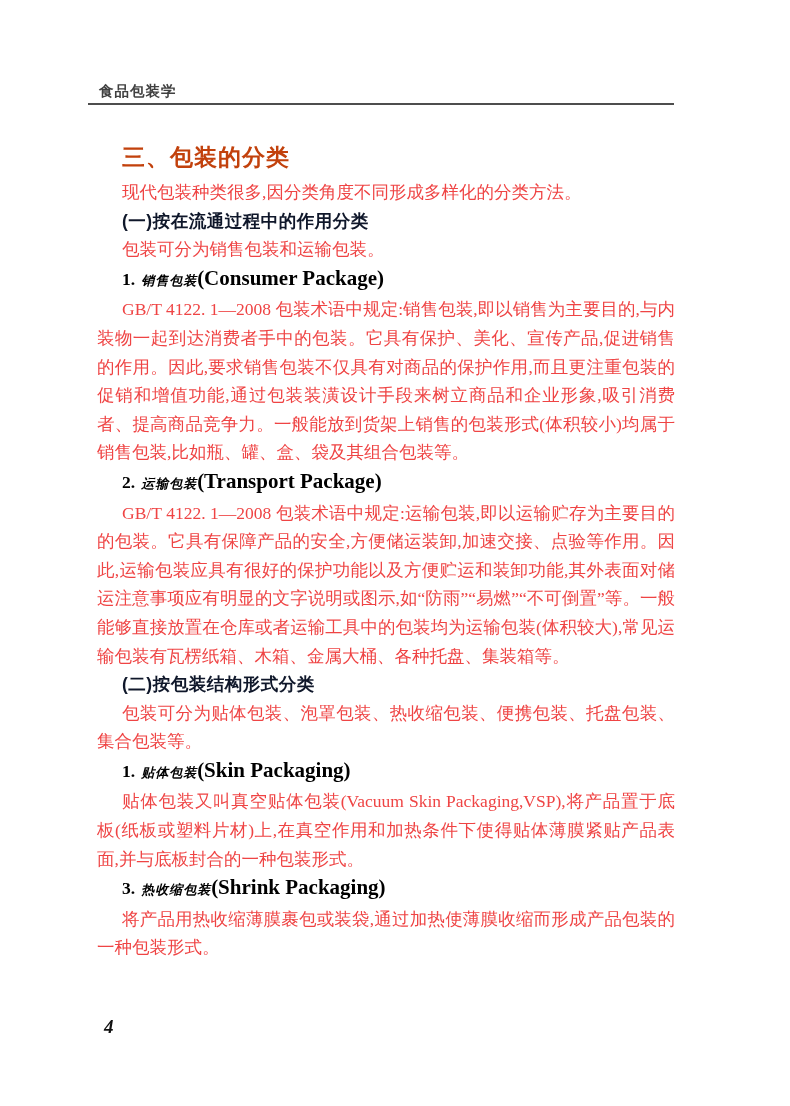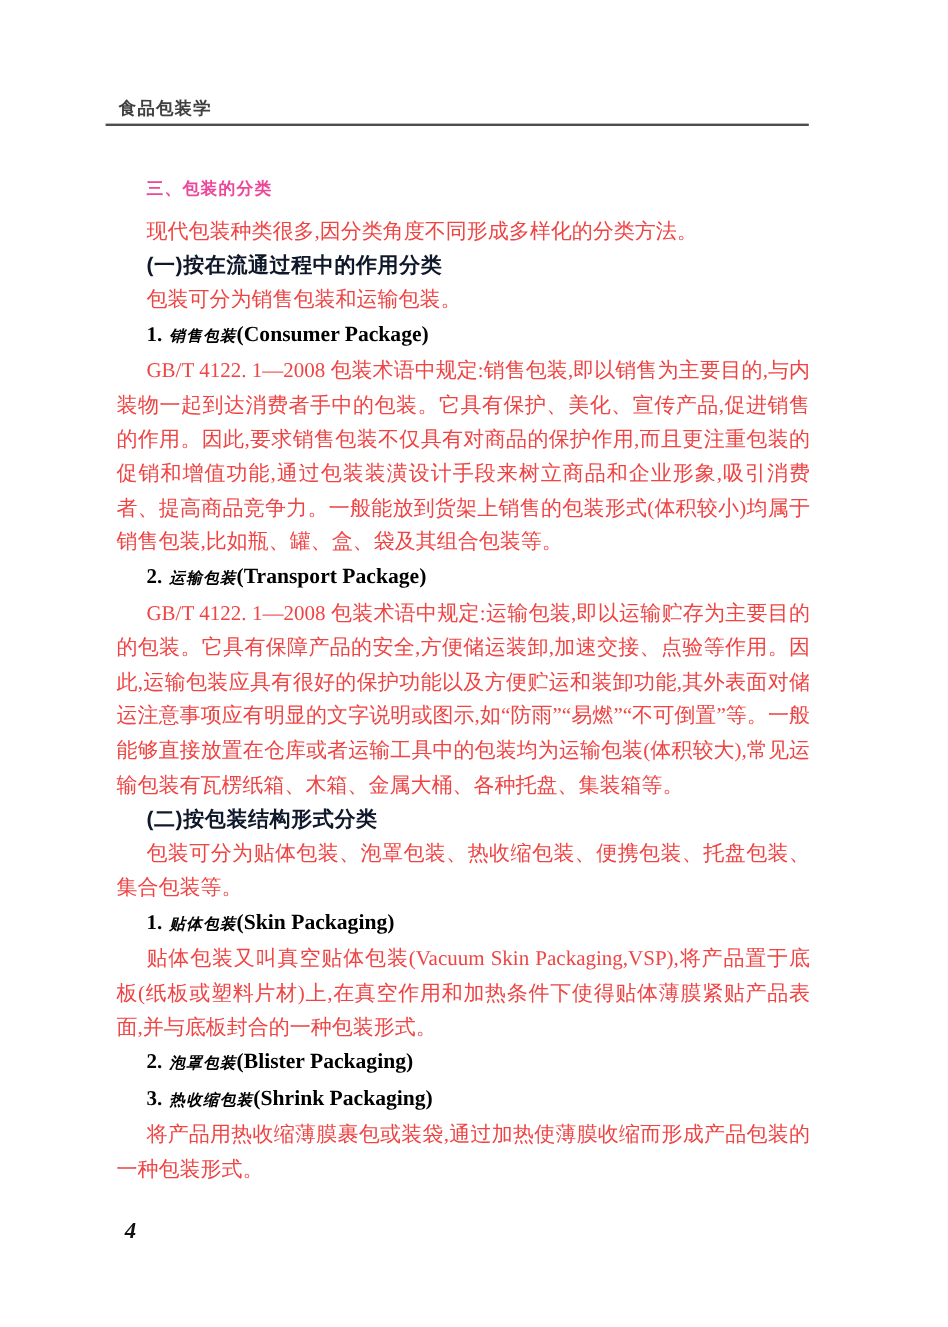--- a/index.html
+++ b/index.html
@@ -39,23 +39,23 @@
     left: 97px;
     top: 142px;
     width: 578px;
     font-size: 17.5px;
     line-height: 28.6px;
     text-align: justify;
     text-justify: inter-ideograph;
   }
   .section-title {
     font-family: "Liberation Sans", "DejaVu Sans", sans-serif;
-    font-size: 14px;
+    font-size: 23px;
     font-weight: bold;
-    color: #ec4899;
+    color: #c2410c;
     line-height: 30px;
     margin: 0 0 6px 25px;
     text-align: left;
     letter-spacing: 1px;
   }
   .para {
     margin: 0;
     text-indent: 25px;
     color: #ef4444;
   }
@@ -84,21 +84,21 @@
     margin-right: 6px;
   }
   .num-heading .zh-kai {
     font-family: "Liberation Serif", "DejaVu Serif", serif;
     font-style: italic;
     font-size: 13px;
     letter-spacing: 1px;
   }
   .num-heading .en {
     font-family: "Liberation Serif", "DejaVu Serif", serif;
-    font-size: 18px;
+    font-size: 21px;
   }
   .page-number {
     position: absolute;
     left: 104px;
     top: 1016px;
     font-family: "Liberation Serif", "DejaVu Serif", serif;
     font-style: italic;
     font-weight: bold;
     font-size: 19px;
     color: #111;
@@ -124,20 +124,19 @@
 
   <h3 class="num-heading"><span class="num">2.</span><span class="zh-kai">运输包装</span><span class="en">(Transport Package)</span></h3>
   <p class="para">GB/T 4122. 1—2008 包装术语中规定:运输包装,即以运输贮存为主要目的的包装。它具有保障产品的安全,方便储运装卸,加速交接、点验等作用。因此,运输包装应具有很好的保护功能以及方便贮运和装卸功能,其外表面对储运注意事项应有明显的文字说明或图示,如“防雨”“易燃”“不可倒置”等。一般能够直接放置在仓库或者运输工具中的包装均为运输包装(体积较大),常见运输包装有瓦楞纸箱、木箱、金属大桶、各种托盘、集装箱等。</p>
 
   <h2 class="sub-heading">(二)按包装结构形式分类</h2>
   <p class="para">包装可分为贴体包装、泡罩包装、热收缩包装、便携包装、托盘包装、集合包装等。</p>
 
   <h3 class="num-heading"><span class="num">1.</span><span class="zh-kai">贴体包装</span><span class="en">(Skin Packaging)</span></h3>
   <p class="para">贴体包装又叫真空贴体包装(Vacuum Skin Packaging,VSP),将产品置于底板(纸板或塑料片材)上,在真空作用和加热条件下使得贴体薄膜紧贴产品表面,并与底板封合的一种包装形式。</p>
 
-  <h3 class="num-heading"><span class="num">2.</span><span class="zh-kai">泡罩包装</span><span class="en">(Blister Packaging)</span></h3>
 
   <h3 class="num-heading"><span class="num">3.</span><span class="zh-kai">热收缩包装</span><span class="en">(Shrink Packaging)</span></h3>
   <p class="para">将产品用热收缩薄膜裹包或装袋,通过加热使薄膜收缩而形成产品包装的一种包装形式。</p>
 
 </div>
 
 <div class="page-number">4</div>
 
 </body></html>

